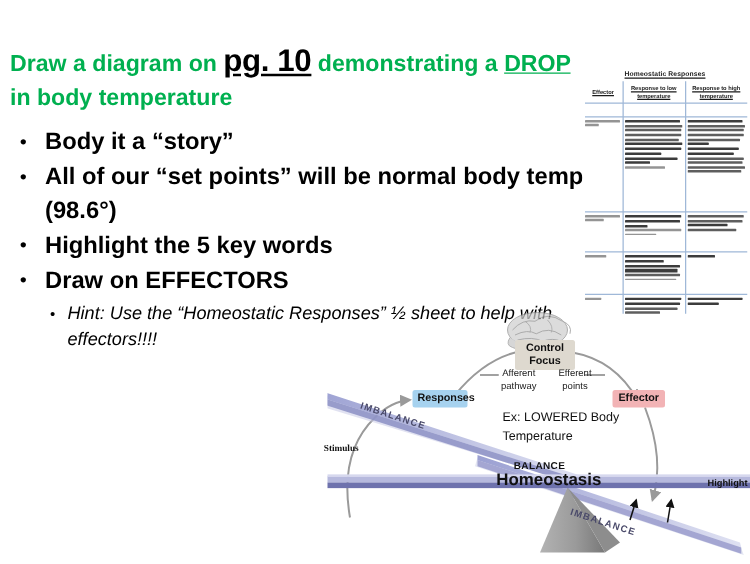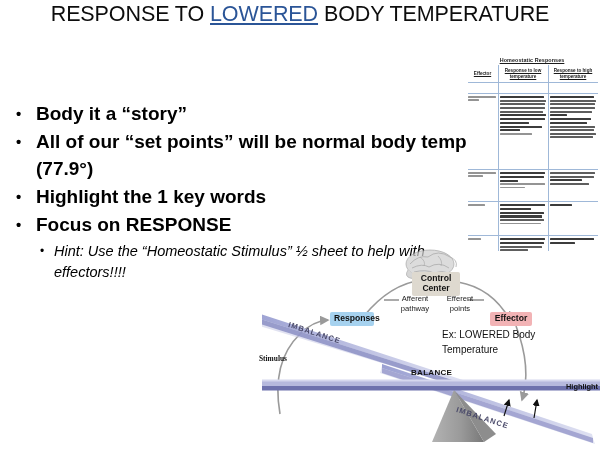--- a/index.html
+++ b/index.html
@@ -99,50 +99,50 @@
   .resp-lbl { position:absolute; font-size:7.4px; font-weight:bold; color:#111; }
   .bal-lbl { position:absolute; font-size:8px; font-weight:bold; color:#111; letter-spacing:0.3px;}
   .homeo-lbl { position:absolute; font-size:13.5px; font-weight:bold; color:#111; }
   .imb { position:absolute; font-size:7.6px; font-weight:bold; color:#4a4a6a; letter-spacing:1px;}
 </style>
 </head>
 <body>
 
 <div id="slide">
 
-  <div class="title">
-    <span>RESPONSE TO </span><span class="hl">LOWERED</span><span> BODY TEMPERATURE</span>
+
+  <div class="lead">
+    <span>Draw a diagram on </span><span class="pg">pg. 10</span><span> demonstrating a </span><span class="drop">DROP</span><span> in body temperature</span>
   </div>
 
-
   <div class="bullets">
 
     <div class="b1">
       <span class="dot">•</span>
       <span class="txt">Body it a “story”</span>
     </div>
 
     <div class="b1">
       <span class="dot">•</span>
-      <span class="txt">All of our “set points” will be  normal body temp (77.9°)</span>
+      <span class="txt">All of our “set points” will be  normal body temp (98.6°)</span>
     </div>
 
     <div class="b1">
       <span class="dot">•</span>
-      <span class="txt">Highlight the 1 key words</span>
+      <span class="txt">Highlight the 5 key words</span>
     </div>
 
     <div class="b1">
       <span class="dot">•</span>
-      <span class="txt">Focus on RESPONSE</span>
+      <span class="txt">Draw on EFFECTORS</span>
     </div>
 
     <div class="b2">
       <span class="dot">•</span>
-      <span class="txt">Hint: Use the “Homeostatic Stimulus” ½ sheet to help with effectors!!!!</span>
+      <span class="txt">Hint: Use the “Homeostatic Responses” ½ sheet to help with effectors!!!!</span>
     </div>
 
   </div>
 
 
   <div class="table-img">
     <div class="tbl-title">Homeostatic Responses</div>
 
     <div class="tbl-grid">
 
@@ -320,39 +320,40 @@
         <rect x="-10" y="133" width="348" height="5" fill="#b6b9dd"></rect>
         <rect x="-10" y="138" width="348" height="4.5" fill="#6e72ad"></rect>
         <rect x="-10" y="131.5" width="348" height="2" fill="#d6d8ee"></rect>
       </g>
 
       <line x1="242" y1="168" x2="247" y2="152" stroke="#111" stroke-width="1.2" marker-end="url(#arb)"></line>
       <line x1="272" y1="170" x2="275" y2="152" stroke="#111" stroke-width="1.2" marker-end="url(#arb)"></line>
     </svg>
 
     <div class="box box-cc" style="left:150px; top:24px; width:48px;">
-      <span>Control Center</span>
+      <span>Control Focus</span>
     </div>
 
     <div class="box box-rc" style="left:68px; top:64px; width:44px;">
       <span>Responses</span>
     </div>
 
     <div class="box box-ef" style="left:228px; top:64px; width:42px;">
       <span>Effector</span>
     </div>
 
     <div class="path-lbl" style="left:130px; top:46px; width:46px;">Afferent pathway</div>
     <div class="path-lbl" style="left:175px; top:46px; width:46px;">Efferent points</div>
 
-    <div class="ex-lbl" style="left:140px; top:80px; width:96px;margin-left:40px;">Ex: LOWERED Body Temperature</div>
+    <div class="ex-lbl" style="left:140px; top:80px; width:96px;">Ex: LOWERED Body Temperature</div>
 
     <div class="stim-lbl" style="left:-3px; top:106px;">Stimulus</div>
     <div class="resp-lbl" style="left:304px; top:134px;">Highlight</div>
 
     <div class="bal-lbl" style="left:149px; top:120px;">BALANCE</div>
+    <div class="homeo-lbl" style="left:135px; top:128px;">Homeostasis</div>
 
     <div class="imb" style="left:28px; top:72px; transform:rotate(18deg); transform-origin:left top;">IMBALANCE</div>
     <div class="imb" style="left:196px; top:157px; transform:rotate(18deg); transform-origin:left top;">IMBALANCE</div>
 
   </div>
 
 </div>
 
 </body></html>

